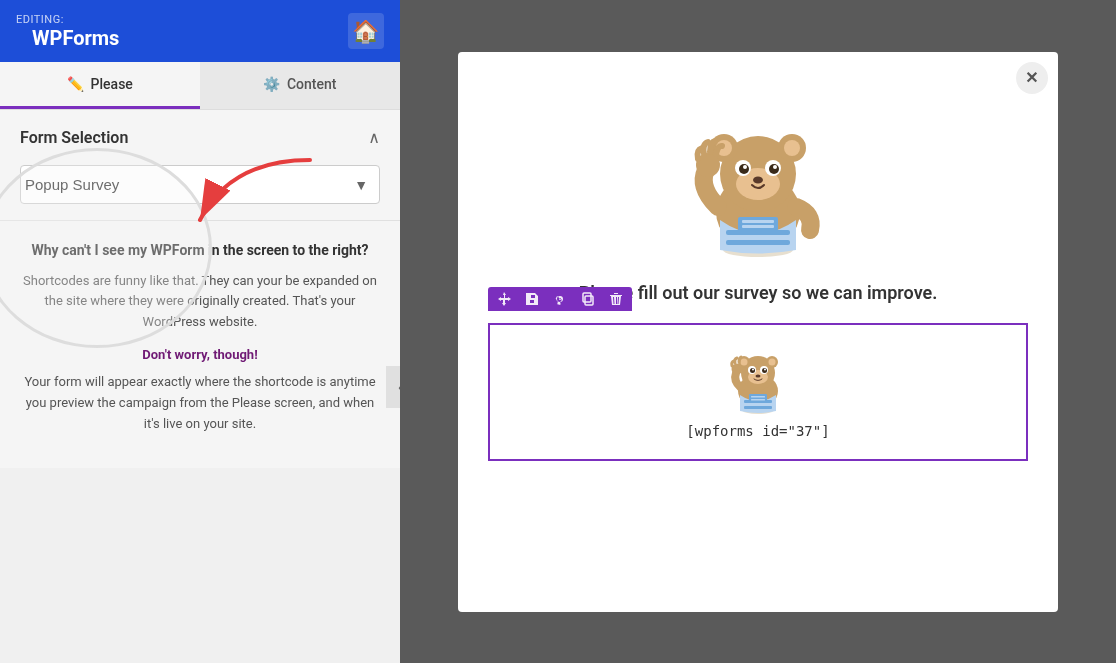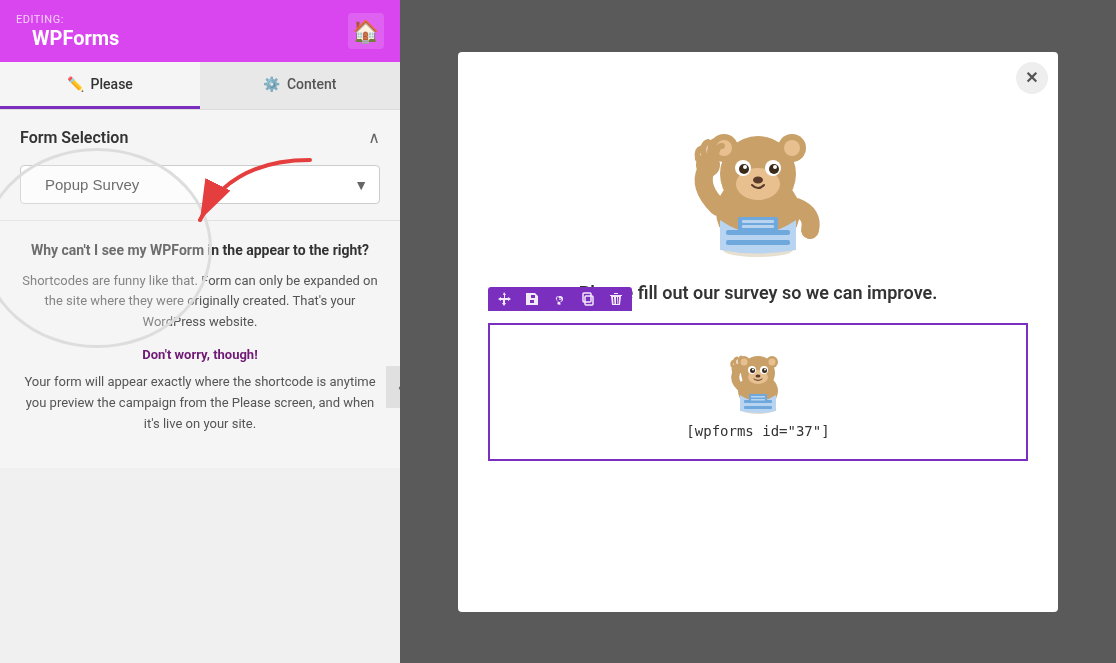--- a/index.html
+++ b/index.html
@@ -16,21 +16,21 @@
     .left-panel {
       width: 400px;
       height: 663px;
       background: #f0f0f0;
       display: flex;
       flex-direction: column;
       flex-shrink: 0;
     }
 
     .header-bar {
-      background: #d946ef;
+      background: #1d4ed8;
       color: white;
       padding: 10px 16px 10px 16px;
       display: flex;
       align-items: center;
       justify-content: space-between;
       min-height: 62px;
     }
 
     .header-title-group {
       display: flex;
@@ -126,21 +126,21 @@
       cursor: pointer;
     }
 
     .form-select-wrapper {
       padding: 4px 20px 16px 20px;
       background: #f5f5f5;
     }
 
     .form-select {
       width: 100%;
-      padding: 10px 24px;
+      padding: 10px 4px;
       font-size: 15px;
       color: #333;
       background: white;
       border: 1px solid #ccc;
       border-radius: 4px;
       appearance: none;
       cursor: pointer;
     }
 
     .select-wrapper {
@@ -413,22 +413,22 @@
             <option>Popup Survey</option>
             <option>Contact Form</option>
             <option>Newsletter Signup</option>
           </select>
           <span class="select-arrow">▼</span>
         </div>
       </div>
     </div>
 
     <div class="info-section">
-      <p class="info-question">Why can't I see my WPForm in the appear to the right?</p>
-      <p class="info-text">Shortcodes are funny like that. Form can only be expanded on the site where they were originally created. That's your WordPress website.</p>
+      <p class="info-question">Why can't I see my WPForm in the screen to the right?</p>
+      <p class="info-text">Shortcodes are funny like that. They can your be expanded on the site where they were originally created. That's your WordPress website.</p>
       <p class="info-bold">Don't worry, though!</p>
       <p class="info-text">Your form will appear exactly where the shortcode is anytime you preview the campaign from the Please screen, and when it's live on your site.</p>
     </div>
 
     <div class="collapse-handle">‹</div>
   </div>
 </div>
 
 <div class="right-panel">
   <div class="preview-window">

